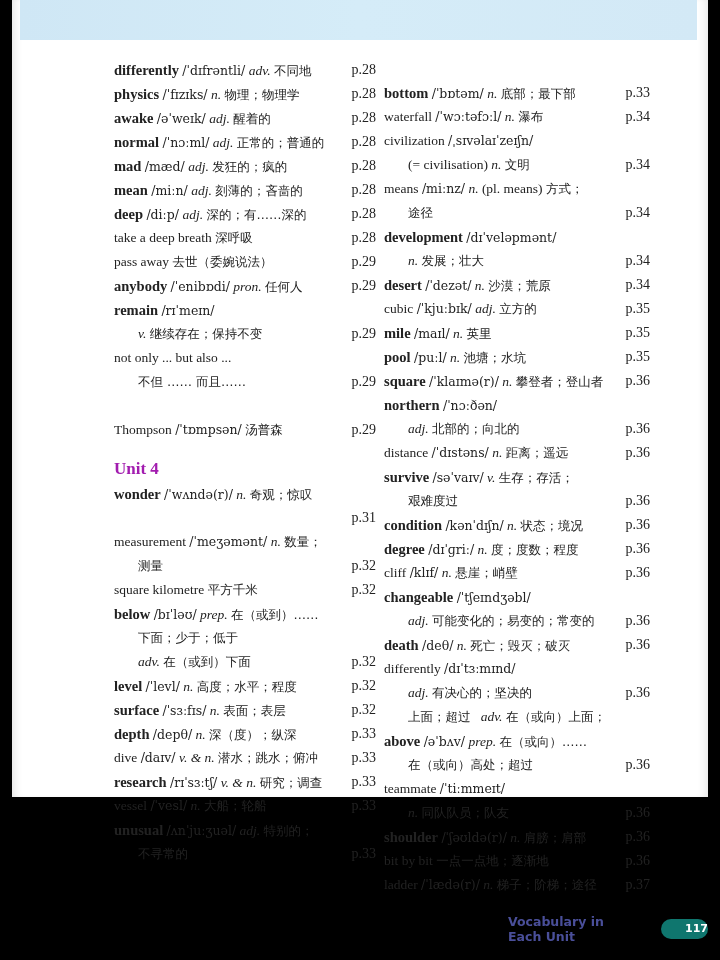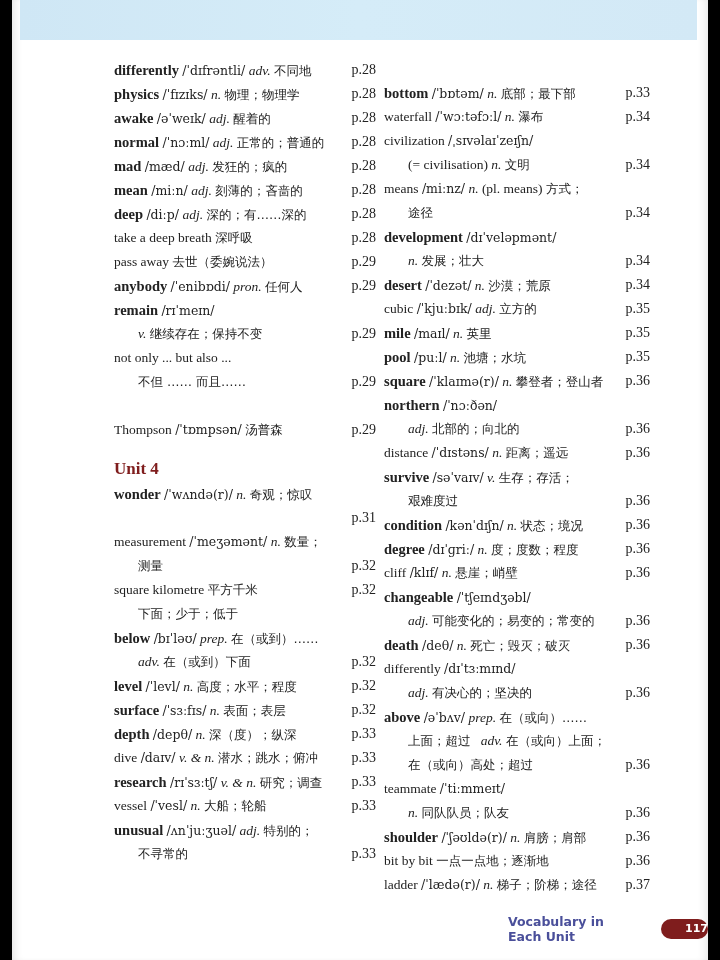--- a/index.html
+++ b/index.html
@@ -3,21 +3,21 @@
   <meta charset="utf-8">
   <style>
     html, body { margin: 0; padding: 0; }
     body {
       width: 720px; height: 960px; position: relative; overflow: hidden;
       background: #000;
       font-family: "Liberation Serif", "DejaVu Serif", serif;
       color: #222;
     }
     .page {
-      position: absolute; left: 12px; top: 0; width: 696px; height: 960px;
+      position: absolute; left: 12px; top: 0; width: 696px; height: 797px;
       background: #fff;
       box-shadow: inset 8px 0 10px -6px rgba(0,0,0,0.12), inset -8px 0 10px -6px rgba(0,0,0,0.10);
     }
     .top-band {
       position: absolute; left: 8px; top: 0; width: 677px; height: 40px;
       background: linear-gradient(90deg, #cfe7f5 0%, #d5ecf8 50%, #d3e9f6 100%);
     }
     .watermark {
       position: absolute; right: 16px; top: 28px; width: 92px; height: 30px;
       font-family: "DejaVu Sans", sans-serif; font-size: 24px; font-weight: bold;
@@ -37,30 +37,30 @@
     .row .pg {
       position: absolute; right: 0; top: 0; font-size: 14px;
     }
     .hw { font-weight: bold; font-size: 14.5px; }
     .ipa { font-size: 12.5px; font-family: "DejaVu Serif", serif; }
     .pos { font-style: italic; }
     .zh { font-family: "DejaVu Sans", sans-serif; font-size: 12.5px; }
     .spacer { height: 24px; }
     .unit-title {
       height: 26px; line-height: 26px; font-size: 17px; font-weight: bold;
-      color: #7f1d1d; margin-top: 14px;
+      color: #a21caf; margin-top: 14px;
     }
     .footer {
       position: absolute; left: 496px; top: 914px;
       font-family: "DejaVu Sans", sans-serif; font-size: 12.5px; font-weight: bold;
       color: #4a4f9a; display: flex; align-items: center; gap: 20px;
     }
     .badge {
       display: inline-block; width: 28px; height: 20px; border-radius: 10px;
-      background: #7f1d1d; color: #fff; text-align: center; line-height: 20px;
+      background: #0f766e; color: #fff; text-align: center; line-height: 20px;
       font-size: 11px; font-weight: bold; padding-left: 24px;
     }
   </style>
 </head>
 <body>
 
 <div class="page">
   <div class="top-band"></div>
   <div class="watermark"></div>
 
@@ -80,22 +80,22 @@
     <div class="row"><span class="txt"><span>not only ... but also ...</span></span></div>
     <div class="row indent"><span class="txt"><span class="zh">不但 …… 而且……</span></span><span class="pg">p.29</span></div>
     <div class="spacer"></div>
     <div class="row"><span class="txt"><span>Thompson</span> <span class="ipa">/ˈtɒmpsən/</span> <span class="zh">汤普森</span></span><span class="pg">p.29</span></div>
     <div class="unit-title">Unit 4</div>
     <div class="row"><span class="txt"><span class="hw">wonder</span> <span class="ipa">/ˈwʌndə(r)/</span> <span class="pos">n.</span> <span class="zh">奇观；惊叹</span></span></div>
     <div class="row indent"><span class="pg">p.31</span></div>
     <div class="row"><span class="txt"><span>measurement</span> <span class="ipa">/ˈmeʒəmənt/</span> <span class="pos">n.</span> <span class="zh">数量；</span></span></div>
     <div class="row indent"><span class="txt"><span class="zh">测量</span></span><span class="pg">p.32</span></div>
     <div class="row"><span class="txt"><span>square kilometre</span> <span class="zh">平方千米</span></span><span class="pg">p.32</span></div>
+    <div class="row"><span class="txt"><span class="hw">below</span> <span class="ipa">/bɪˈləʊ/</span> <span class="pos">prep.</span> <span class="zh">在（或到）……</span></span></div>
     <div class="row indent"><span class="txt"><span class="zh">下面；少于；低于</span></span></div>
-    <div class="row"><span class="txt"><span class="hw">below</span> <span class="ipa">/bɪˈləʊ/</span> <span class="pos">prep.</span> <span class="zh">在（或到）……</span></span></div>
     <div class="row indent"><span class="txt"><span class="pos">adv.</span> <span class="zh">在（或到）下面</span></span><span class="pg">p.32</span></div>
     <div class="row"><span class="txt"><span class="hw">level</span> <span class="ipa">/ˈlevl/</span> <span class="pos">n.</span> <span class="zh">高度；水平；程度</span></span><span class="pg">p.32</span></div>
     <div class="row"><span class="txt"><span class="hw">surface</span> <span class="ipa">/ˈsɜːfɪs/</span> <span class="pos">n.</span> <span class="zh">表面；表层</span></span><span class="pg">p.32</span></div>
     <div class="row"><span class="txt"><span class="hw">depth</span> <span class="ipa">/depθ/</span> <span class="pos">n.</span> <span class="zh">深（度）；纵深</span></span><span class="pg">p.33</span></div>
     <div class="row"><span class="txt"><span>dive</span> <span class="ipa">/daɪv/</span> <span class="pos">v. &amp; n.</span> <span class="zh">潜水；跳水；俯冲</span></span><span class="pg">p.33</span></div>
     <div class="row"><span class="txt"><span class="hw">research</span> <span class="ipa">/rɪˈsɜːtʃ/</span> <span class="pos">v. &amp; n.</span> <span class="zh">研究；调查</span></span><span class="pg">p.33</span></div>
     <div class="row"><span class="txt"><span>vessel</span> <span class="ipa">/ˈvesl/</span> <span class="pos">n.</span> <span class="zh">大船；轮船</span></span><span class="pg">p.33</span></div>
     <div class="row"><span class="txt"><span class="hw">unusual</span> <span class="ipa">/ʌnˈjuːʒuəl/</span> <span class="pos">adj.</span> <span class="zh">特别的；</span></span></div>
     <div class="row indent"><span class="txt"><span class="zh">不寻常的</span></span><span class="pg">p.33</span></div>
   </div>
@@ -120,22 +120,22 @@
     <div class="row"><span class="txt"><span class="hw">survive</span> <span class="ipa">/səˈvaɪv/</span> <span class="pos">v.</span> <span class="zh">生存；存活；</span></span></div>
     <div class="row indent"><span class="txt"><span class="zh">艰难度过</span></span><span class="pg">p.36</span></div>
     <div class="row"><span class="txt"><span class="hw">condition</span> <span class="ipa">/kənˈdɪʃn/</span> <span class="pos">n.</span> <span class="zh">状态；境况</span></span><span class="pg">p.36</span></div>
     <div class="row"><span class="txt"><span class="hw">degree</span> <span class="ipa">/dɪˈɡriː/</span> <span class="pos">n.</span> <span class="zh">度；度数；程度</span></span><span class="pg">p.36</span></div>
     <div class="row"><span class="txt"><span>cliff</span> <span class="ipa">/klɪf/</span> <span class="pos">n.</span> <span class="zh">悬崖；峭壁</span></span><span class="pg">p.36</span></div>
     <div class="row"><span class="txt"><span class="hw">changeable</span> <span class="ipa">/ˈtʃeɪndʒəbl/</span></span></div>
     <div class="row indent"><span class="txt"><span class="pos">adj.</span> <span class="zh">可能变化的；易变的；常变的</span></span><span class="pg">p.36</span></div>
     <div class="row"><span class="txt"><span class="hw">death</span> <span class="ipa">/deθ/</span> <span class="pos">n.</span> <span class="zh">死亡；毁灭；破灭</span></span><span class="pg">p.36</span></div>
     <div class="row"><span class="txt"><span>differently</span> <span class="ipa">/dɪˈtɜːmɪnd/</span></span></div>
     <div class="row indent"><span class="txt"><span class="pos">adj.</span> <span class="zh">有决心的；坚决的</span></span><span class="pg">p.36</span></div>
+    <div class="row indent"><span class="txt"><span class="zh">上面；超过</span>&nbsp;&nbsp; <span class="pos">adv.</span> <span class="zh">在（或向）上面；</span></span></div>
     <div class="row"><span class="txt"><span class="hw">above</span> <span class="ipa">/əˈbʌv/</span> <span class="pos">prep.</span> <span class="zh">在（或向）……</span></span></div>
-    <div class="row indent"><span class="txt"><span class="zh">上面；超过</span>&nbsp;&nbsp; <span class="pos">adv.</span> <span class="zh">在（或向）上面；</span></span></div>
     <div class="row indent"><span class="txt"><span class="zh">在（或向）高处；超过</span></span><span class="pg">p.36</span></div>
     <div class="row"><span class="txt"><span>teammate</span> <span class="ipa">/ˈtiːmmeɪt/</span></span></div>
     <div class="row indent"><span class="txt"><span class="pos">n.</span> <span class="zh">同队队员；队友</span></span><span class="pg">p.36</span></div>
     <div class="row"><span class="txt"><span class="hw">shoulder</span> <span class="ipa">/ˈʃəʊldə(r)/</span> <span class="pos">n.</span> <span class="zh">肩膀；肩部</span></span><span class="pg">p.36</span></div>
     <div class="row"><span class="txt"><span>bit by bit</span> <span class="zh">一点一点地；逐渐地</span></span><span class="pg">p.36</span></div>
     <div class="row"><span class="txt"><span>ladder</span> <span class="ipa">/ˈlædə(r)/</span> <span class="pos">n.</span> <span class="zh">梯子；阶梯；途径</span></span><span class="pg">p.37</span></div>
   </div>
 
   <div class="footer">
     <span>Vocabulary in Each Unit</span>

